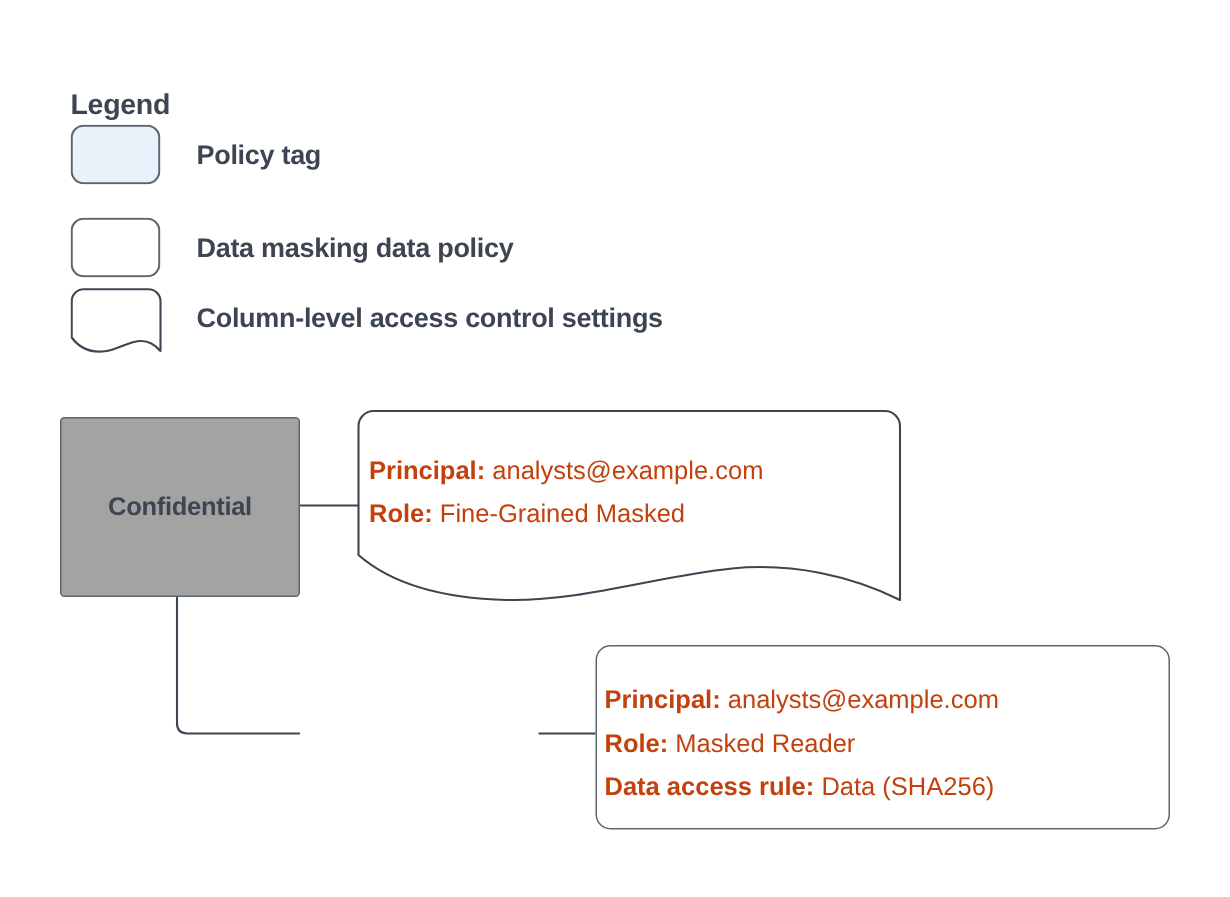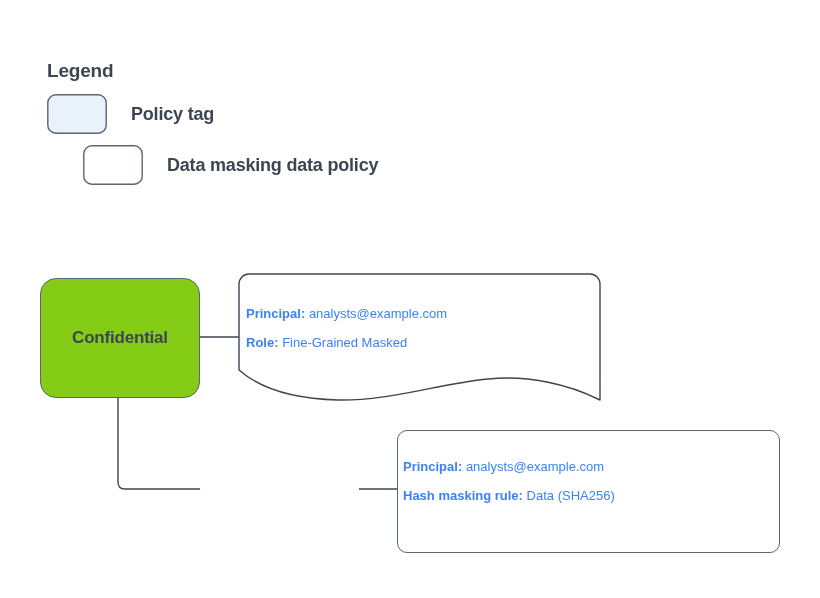--- a/index.html
+++ b/index.html
@@ -57,23 +57,23 @@
     font-weight: bold;
     letter-spacing: -0.2px;
     color: #3c4551;
     white-space: nowrap;
   }
 
   
   .node {
     position: absolute;
     box-sizing: border-box;
-    background: #84cc16;
+    background: #a3a3a3;
     border: 1.4px solid #5b6673;
-    border-radius: 16px;
+    border-radius: 3px;
     display: flex;
     align-items: center;
     justify-content: center;
     font-size: 17px;
     font-weight: bold;
     letter-spacing: -0.2px;
     color: #3c4551;
   }
   #node-confidential {
     left: 40px;
@@ -84,23 +84,23 @@
   #node-financial {
     left: 200px;
     top: 430px;
     width: 159px;
     height: 118px;
   }
 
   
   .callout-text {
     position: absolute;
-    font-size: 13px;
+    font-size: 17px;
     line-height: 29px;
-    color: #3b82f6;
+    color: #c2410c;
     white-space: nowrap;
   }
   .callout-text b { font-weight: bold; }
 
   #callout-1-text { left: 246px; top: 299px; }
   #callout-2-text { left: 403px; top: 452px; }
 
   #callout-2-box {
     position: absolute;
     box-sizing: border-box;
@@ -123,38 +123,47 @@
     pointer-events: none;
   }
 </style>
 </head>
 <body>
 
 <div id="canvas">
 
   <div class="abs" id="legend-title">Legend</div>
 
-  <div class="legend-row" style="top:94px;">
+  <div class="legend-row" style="top:83px;">
     <span class="legend-swatch">
       <svg width="60" height="40" viewBox="0 0 60 40">
         <rect x="0.8" y="0.8" width="58.4" height="38.4" rx="8" ry="8" fill="#e9f1fb" stroke="#5b6673" stroke-width="1.4"></rect>
       </svg>
     </span>
     <span class="legend-label">Policy tag</span>
   </div>
 
-  <div class="legend-row" style="top:145px;margin-left:36px;">
+  <div class="legend-row" style="top:145px;">
     <span class="legend-swatch">
       <svg width="60" height="40" viewBox="0 0 60 40">
         <rect x="0.8" y="0.8" width="58.4" height="38.4" rx="8" ry="8" fill="#ffffff" stroke="#5b6673" stroke-width="1.4"></rect>
       </svg>
     </span>
     <span class="legend-label">Data masking data policy</span>
   </div>
 
+  <div class="legend-row" style="top:192px;">
+    <span class="legend-swatch">
+      <svg width="62" height="46" viewBox="0 0 62 46">
+        <path d="M0.8,8.8 A8,8 0 0 1 8.8,0.8 L52,0.8 A8,8 0 0 1 60,8.8 L60,42
+                 C48,28 36,40 24,42 C14,43.6 6,40 0.8,33 Z" fill="#ffffff" stroke="#3c4551" stroke-width="1.4" stroke-linejoin="round"></path>
+      </svg>
+    </span>
+    <span class="legend-label">Column-level access control settings</span>
+  </div>
 
   <svg id="wires">
 
     <path d="M200,337 L240,337" fill="none" stroke="#3c4551" stroke-width="1.4"></path>
 
     <path d="M118,398 L118,482 Q118,489 125,489 L200,489" fill="none" stroke="#3c4551" stroke-width="1.4"></path>
 
     <path d="M359,489 L397,489" fill="none" stroke="#3c4551" stroke-width="1.4"></path>
   </svg>
 
@@ -174,21 +183,25 @@
     </div>
   </div>
 
   <div id="callout-2-box"></div>
   <div class="callout-text" id="callout-2-text">
     <div>
       <b>Principal:</b>
       <span>analysts@example.com</span>
     </div>
     <div>
-      <b>Hash masking rule:</b>
+      <b>Role:</b>
+      <span>Masked Reader</span>
+    </div>
+    <div>
+      <b>Data access rule:</b>
       <span>Data (SHA256)</span>
     </div>
   </div>
 
   <div class="node" id="node-confidential">Confidential</div>
 
 
 </div>
 
 </body></html>

